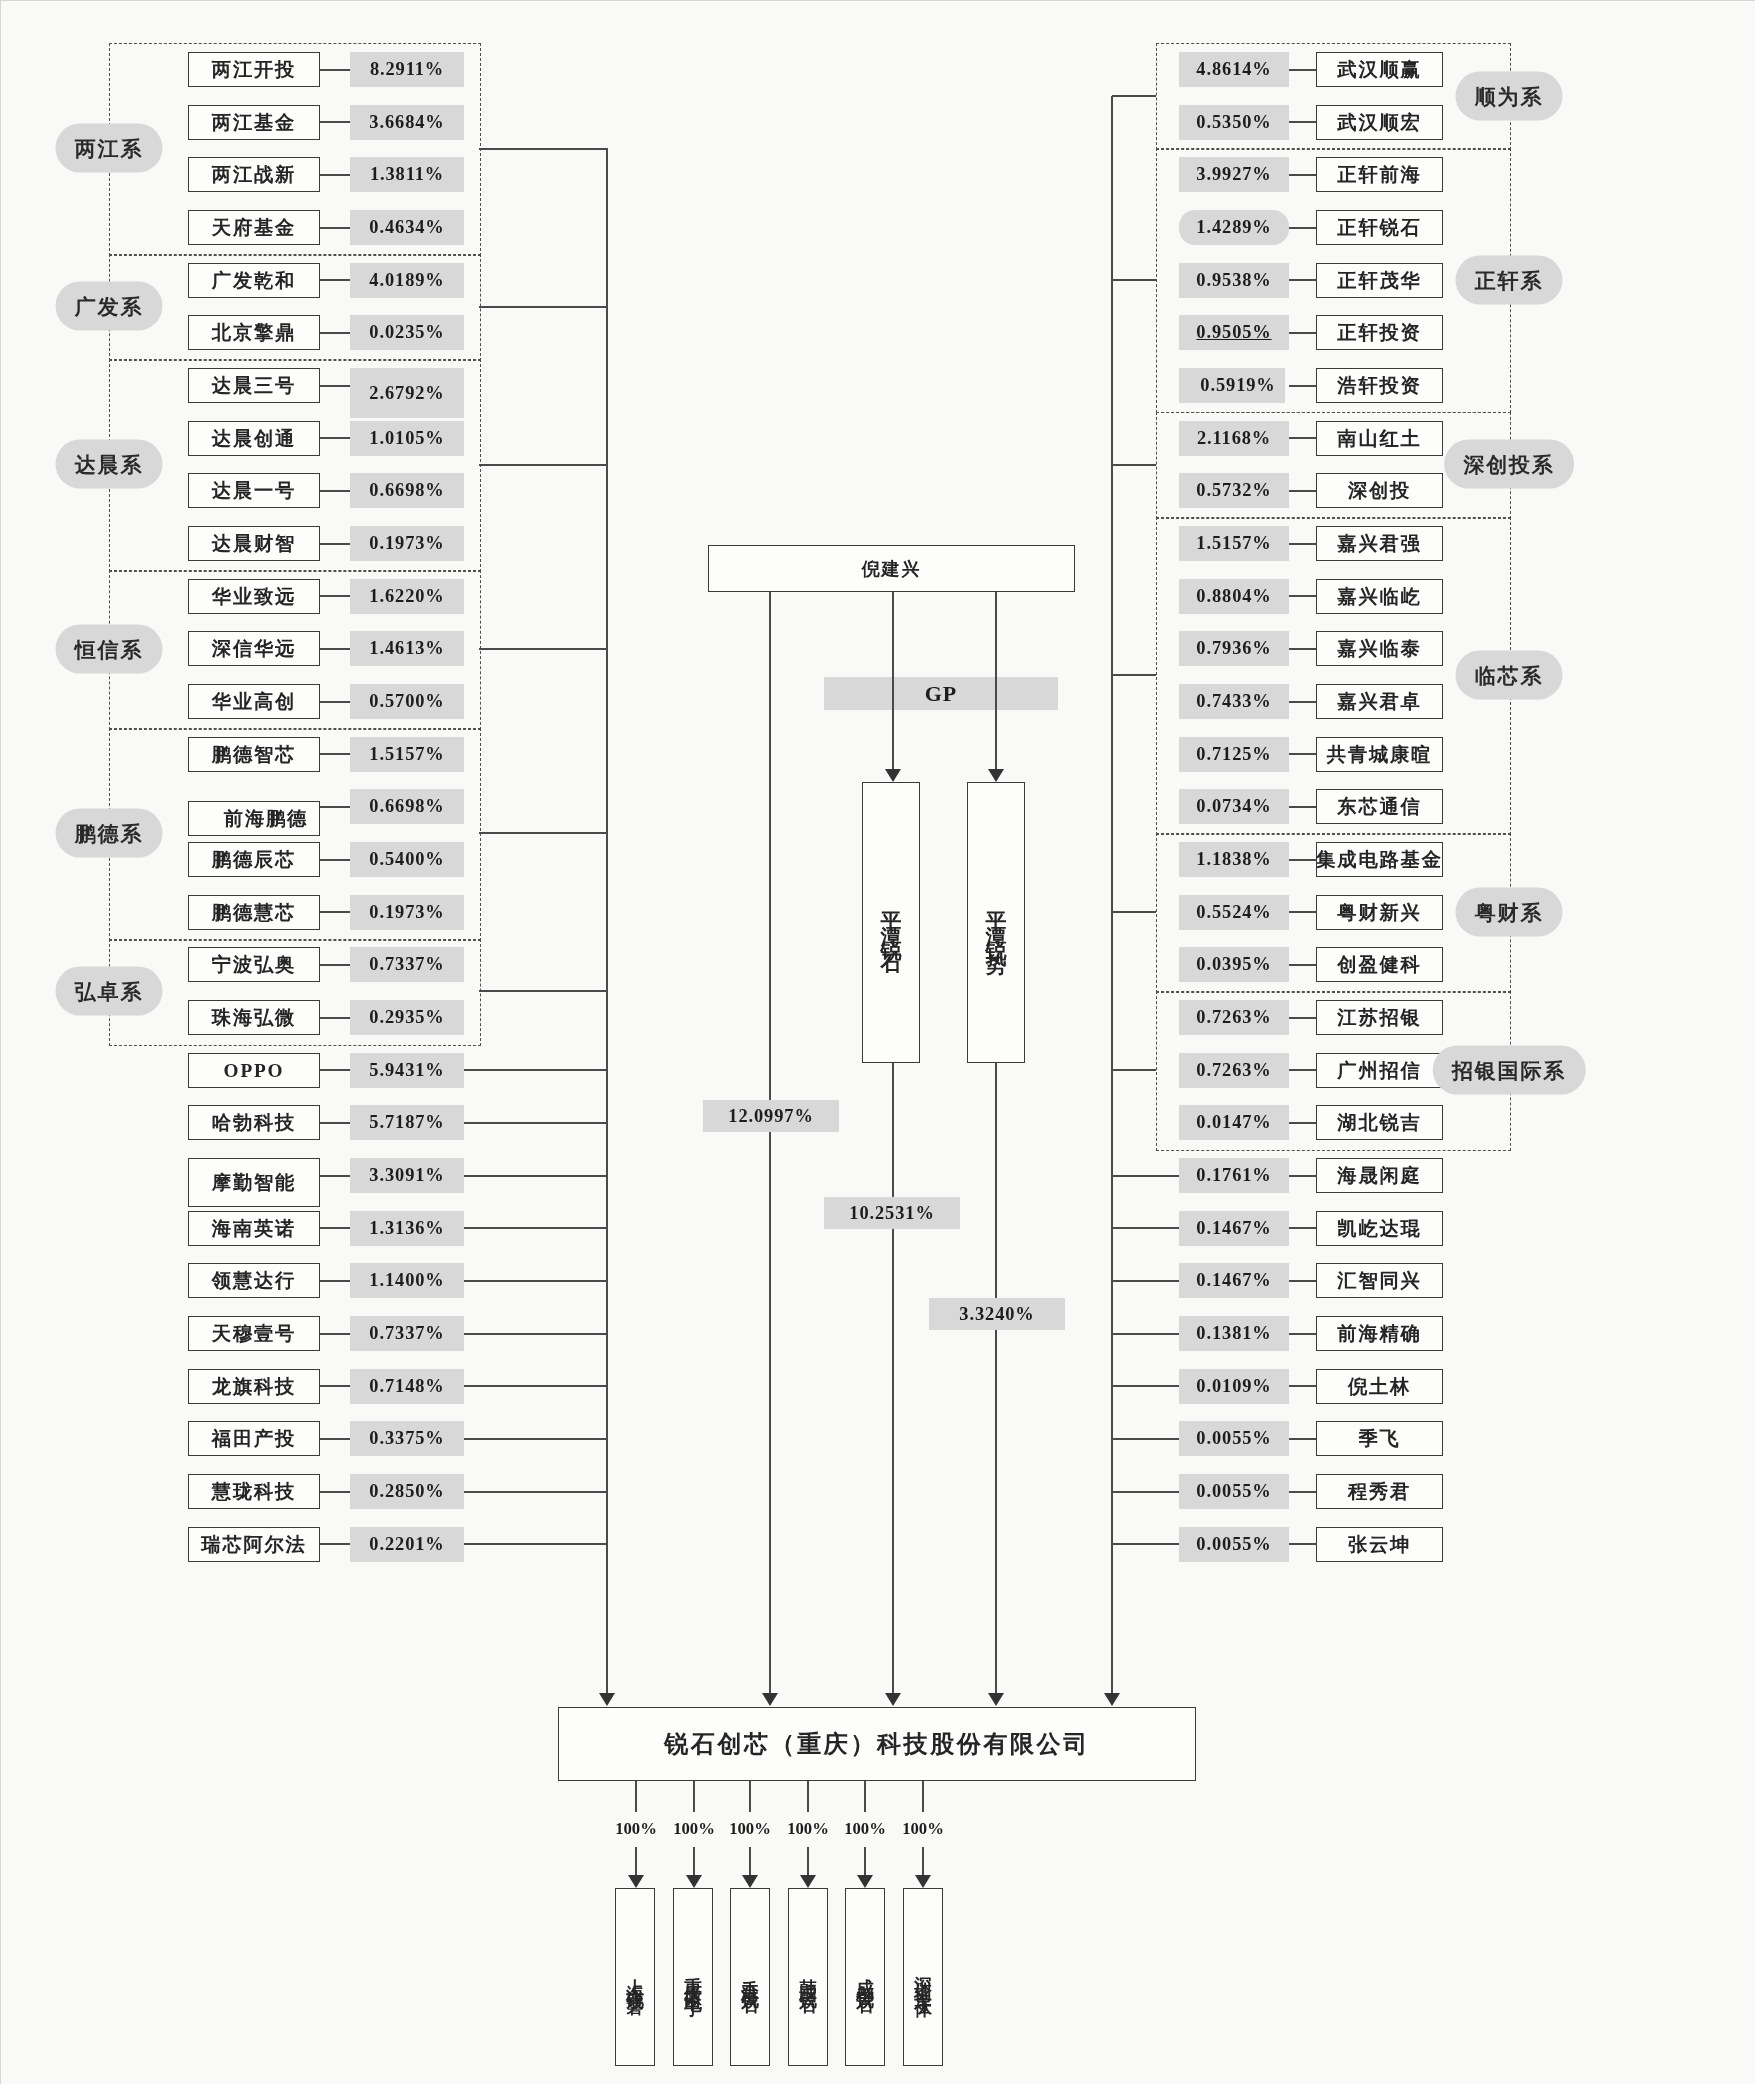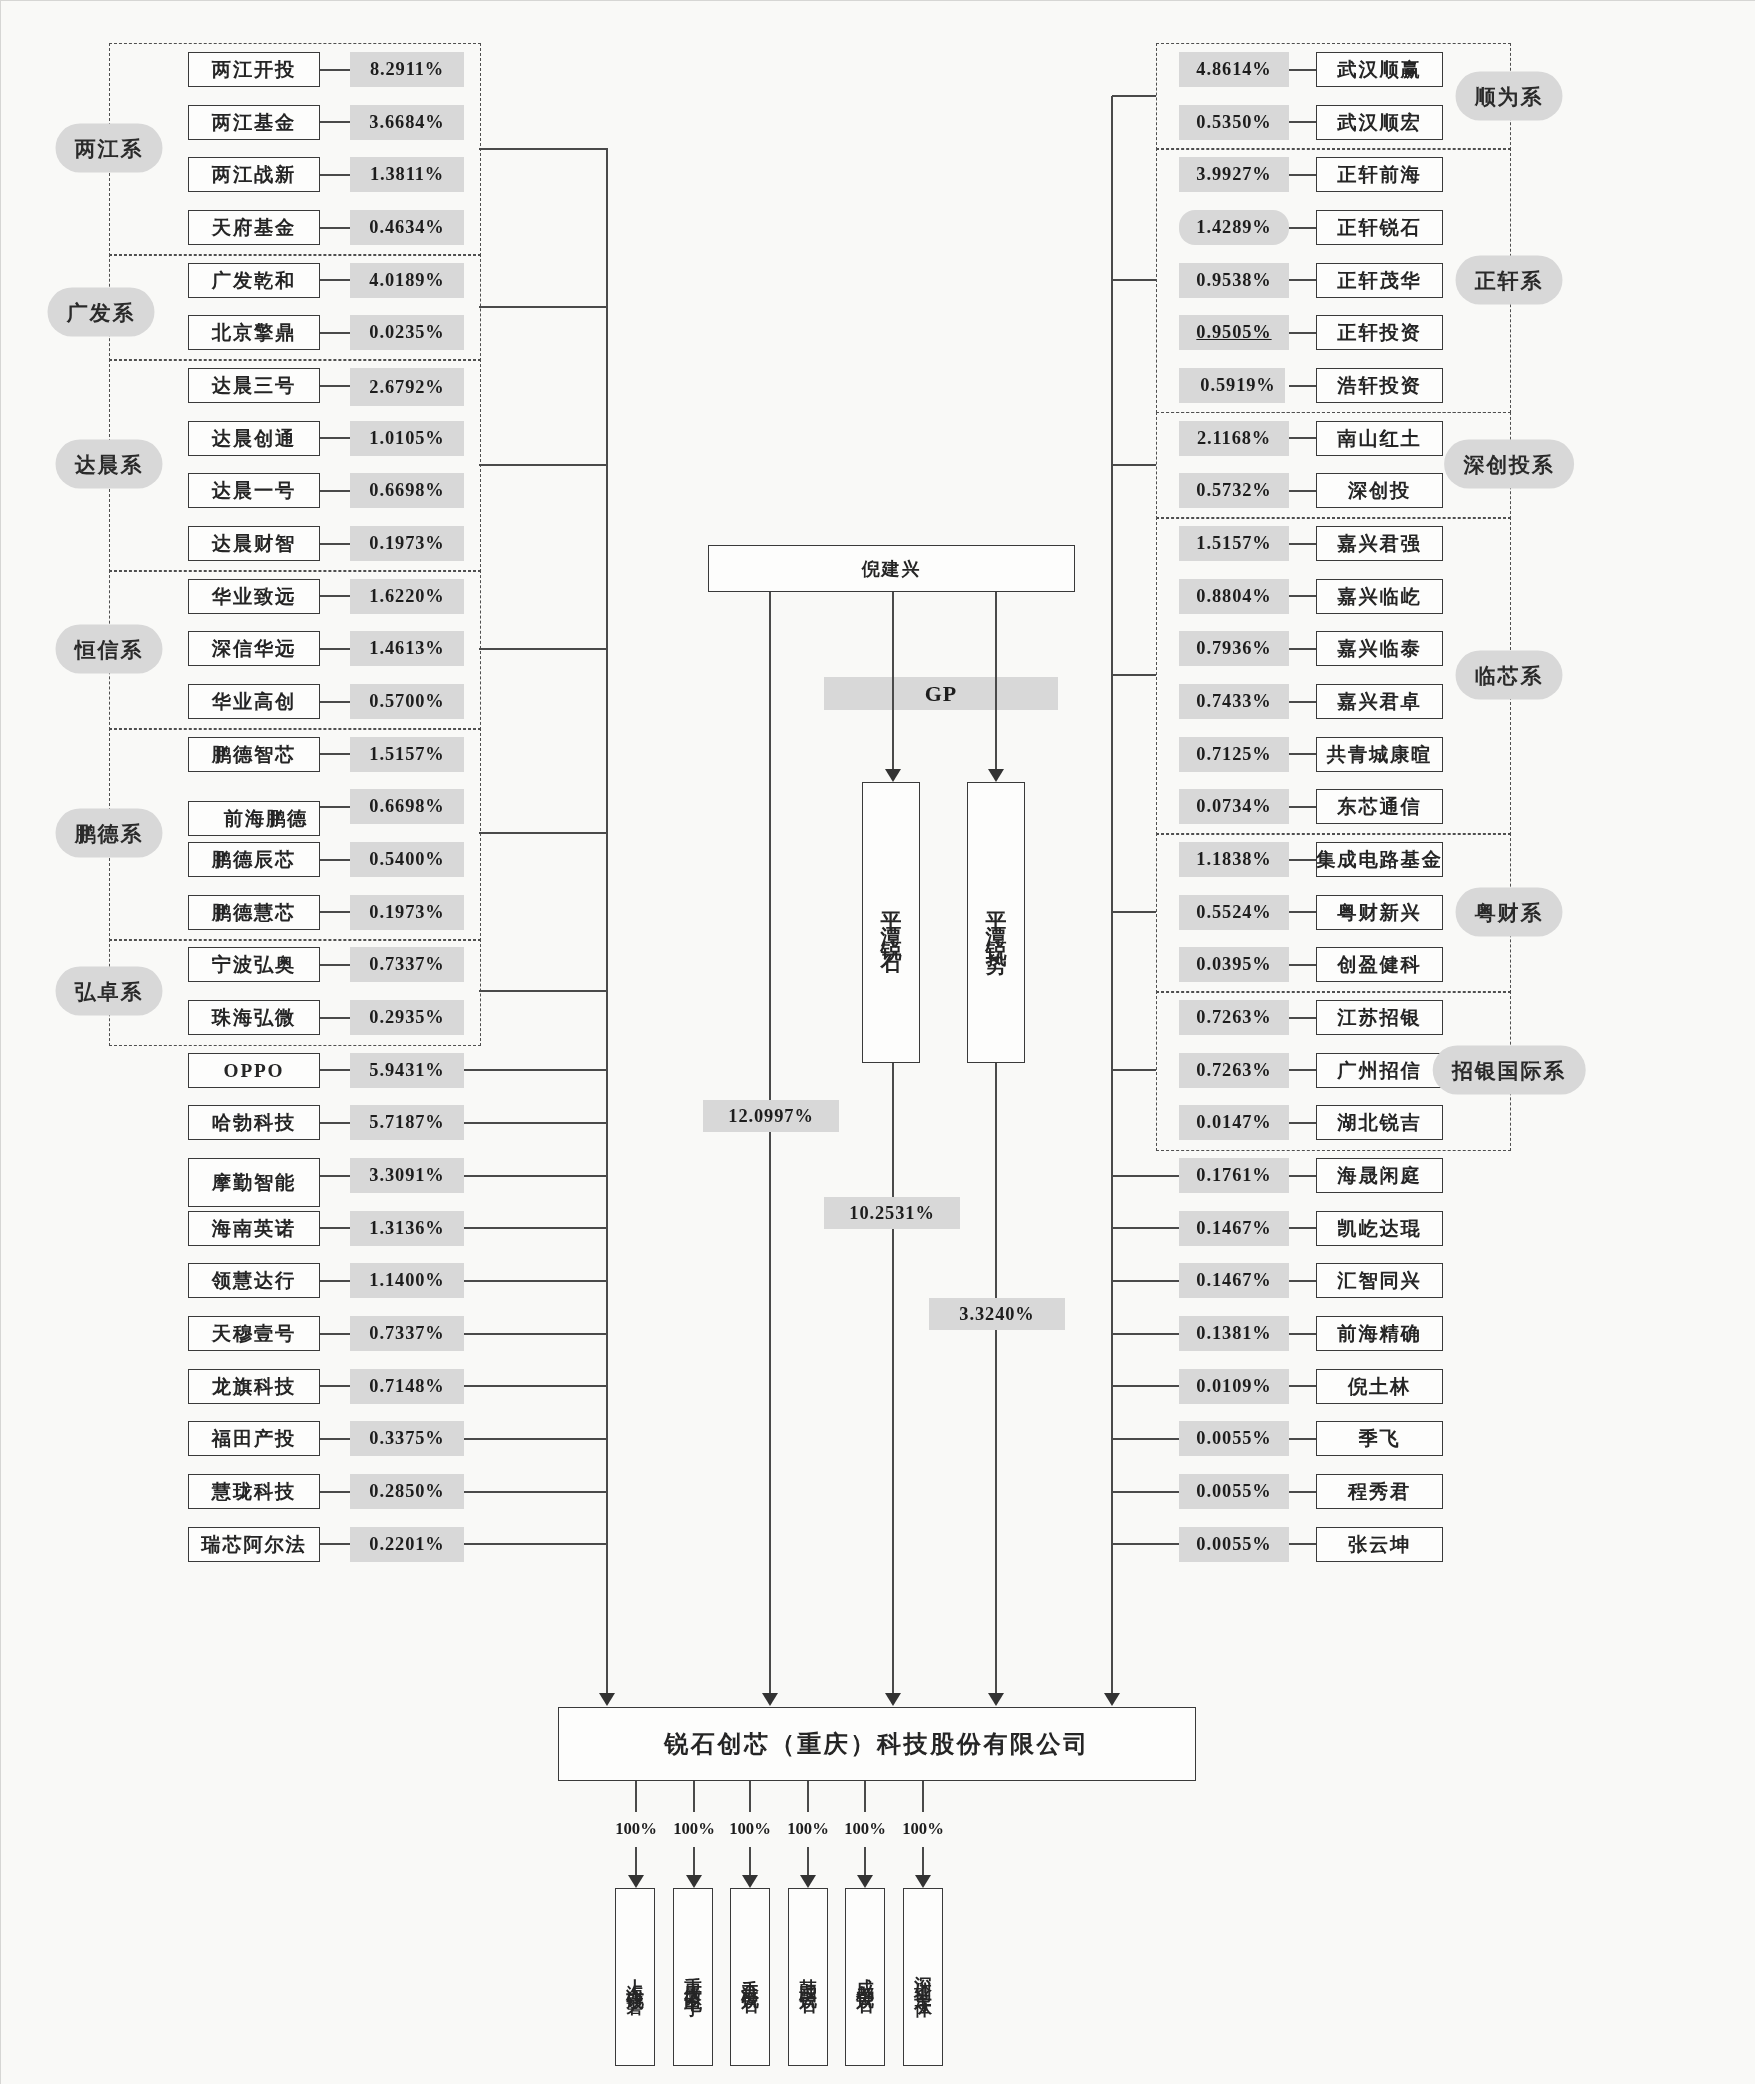--- a/index.html
+++ b/index.html
@@ -62,26 +62,26 @@
     <div class="chip" style="left: 349px; top: 209px; width: 114px; height: 35px;">0.4634%</div>
     <div class="pill" style="left: 108px; top: 147px;">两江系</div>
     <div class="grect" style="left: 108px; top: 253px; width: 370px; height: 105px;"></div>
     <div class="hl" style="left: 478px; top: 305px; width: 127px;"></div>
     <div class="nbox" style="left: 187px; top: 262px; width: 132px; height: 35px;">广发乾和</div>
     <div class="hl" style="left: 319px; top: 278px; width: 31px;"></div>
     <div class="chip" style="left: 349px; top: 262px; width: 114px; height: 35px;">4.0189%</div>
     <div class="nbox" style="left: 187px; top: 314px; width: 132px; height: 35px;">北京擎鼎</div>
     <div class="hl" style="left: 319px; top: 331px; width: 31px;"></div>
     <div class="chip" style="left: 349px; top: 314px; width: 114px; height: 35px;">0.0235%</div>
-    <div class="pill" style="left: 100px; top: 305px; margin-top: 6px;">广发系</div>
+    <div class="pill" style="left: 108px; top: 305px;">广发系</div>
     <div class="grect" style="left: 108px; top: 358px; width: 370px; height: 211px;"></div>
     <div class="hl" style="left: 478px; top: 463px; width: 127px;"></div>
     <div class="nbox" style="left: 187px; top: 367px; width: 132px; height: 35px;">达晨三号</div>
     <div class="hl" style="left: 319px; top: 384px; width: 31px;"></div>
-    <div class="chip" style="left: 349px; top: 367px; width: 114px; height: 38px;">2.6792%</div>
+    <div class="chip" style="left: 349px; top: 367px; width: 114px; height: 50px;">2.6792%</div>
     <div class="nbox" style="left: 187px; top: 420px; width: 132px; height: 35px;">达晨创通</div>
     <div class="hl" style="left: 319px; top: 436px; width: 31px;"></div>
     <div class="chip" style="left: 349px; top: 420px; width: 114px; height: 35px;">1.0105%</div>
     <div class="nbox" style="left: 187px; top: 472px; width: 132px; height: 35px;">达晨一号</div>
     <div class="hl" style="left: 319px; top: 489px; width: 31px;"></div>
     <div class="chip" style="left: 349px; top: 472px; width: 114px; height: 35px;">0.6698%</div>
     <div class="nbox" style="left: 187px; top: 525px; width: 132px; height: 35px;">达晨财智</div>
     <div class="hl" style="left: 319px; top: 542px; width: 31px;"></div>
     <div class="chip" style="left: 349px; top: 525px; width: 114px; height: 35px;">0.1973%</div>
     <div class="pill" style="left: 108px; top: 463px;">达晨系</div>

